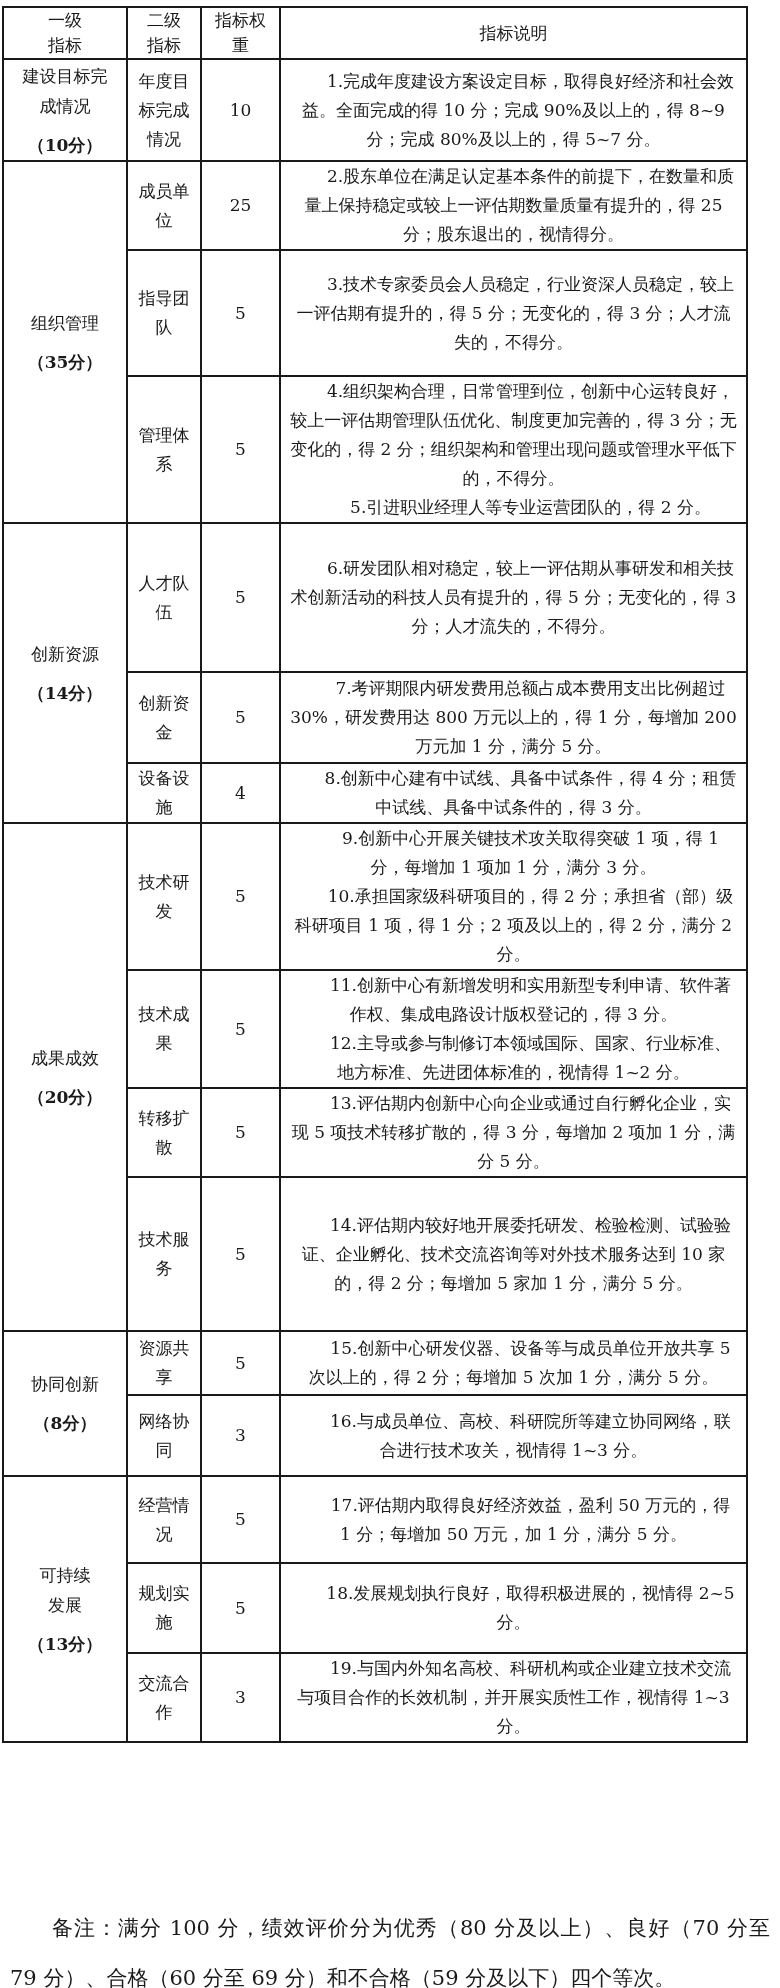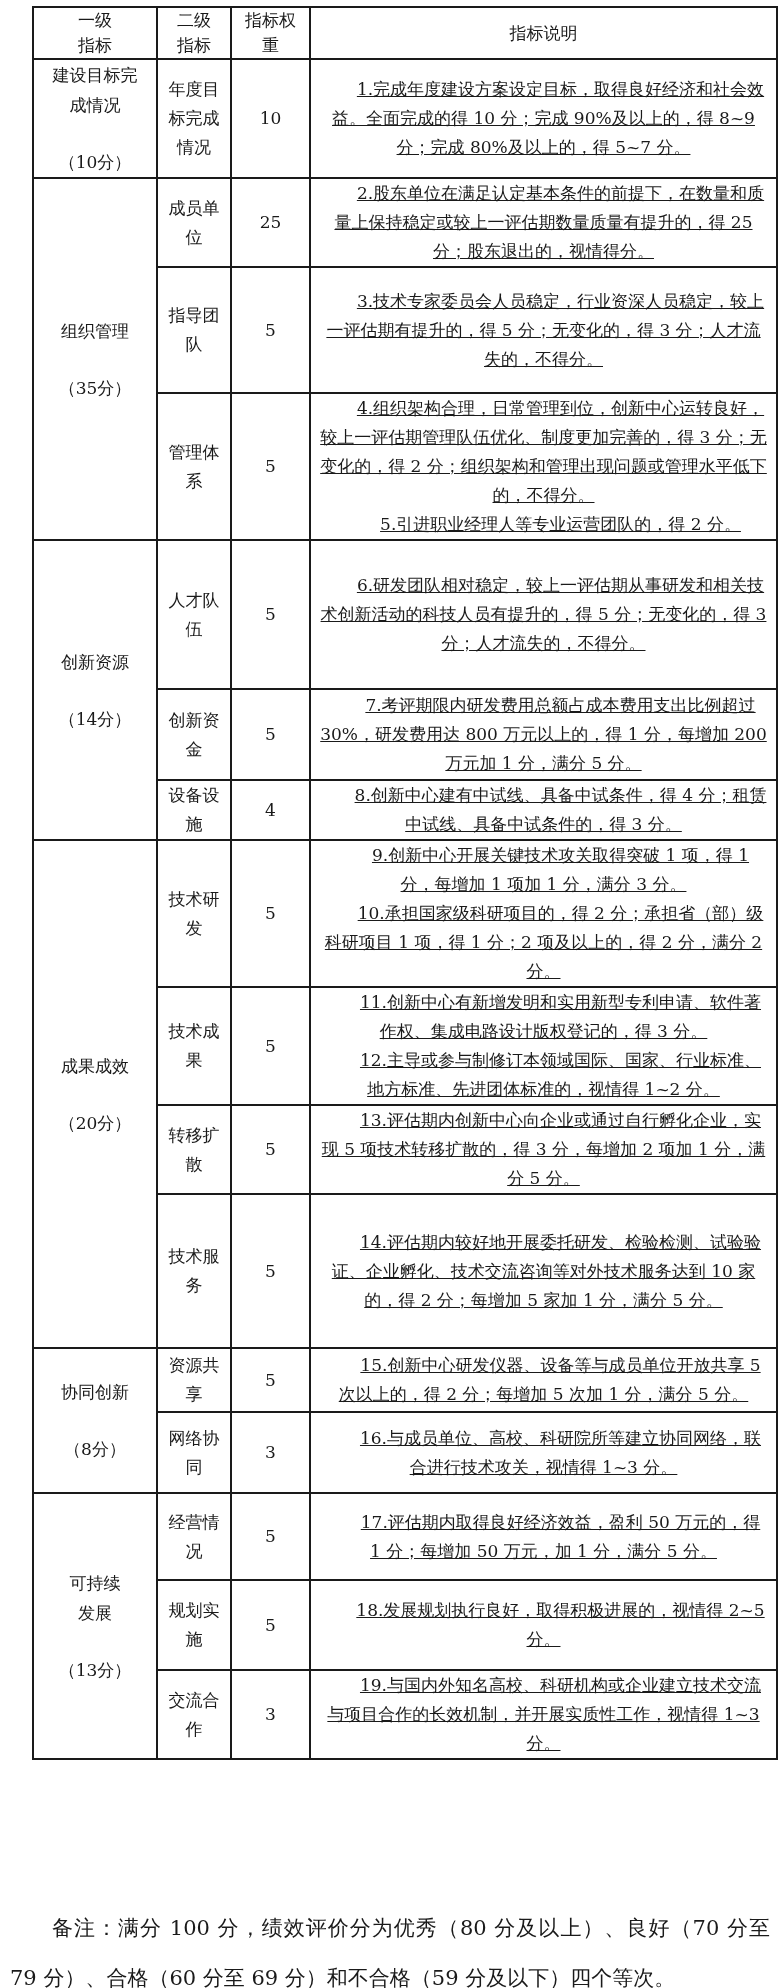--- a/index.html
+++ b/index.html
@@ -2,47 +2,46 @@
 <html><head>
   <meta charset="utf-8">
   <style>
     html, body { margin: 0; padding: 0; background: #ffffff; }
     body {
       width: 780px; height: 1988px; position: relative; overflow: hidden;
       font-family: "DejaVu Serif", "Liberation Serif", serif;
       color: #1a1a1a;
     }
     table.eval {
-      position: absolute; left: 32px; top: 6px;
+      position: absolute; left: 2px; top: 6px;
       width: 744px; border-collapse: collapse; table-layout: fixed;
     }
     table.eval td, table.eval th {
       border: 2px solid #1a1a1a;
       padding: 0;
       vertical-align: middle;
       text-align: center;
       font-weight: normal;
       font-size: 17px;
       line-height: 29px;
     }
     table.eval th { font-size: 17px; line-height: 25px; }
     col.c1 { width: 124px; }
     col.c2 { width: 74px; }
     col.c3 { width: 79px; }
     col.c4 { width: 467px; }
     .l1 { padding: 0 10px; }
     .l1 .name { display: block; line-height: 30px; }
-    .l1 .pts { display: block; margin-top: 28px; }
+    .l1 .pts { display: block; margin-top: 10px; font-weight: bold; }
     .l2 { padding: 0 8px; }
     .desc {
       text-align: left;
       padding: 0 8px 0 8px !important;
       font-size: 17px;
       line-height: 29px;
-      text-decoration: underline;
     }
     .desc p { margin: 0; text-indent: 2em; }
     tr.thin-top > td { border-top: 1px solid #0f172a; }
     .note {
       position: absolute; left: 10px; top: 1882px; width: 760px;
       font-size: 21px; line-height: 50px; text-indent: 2em;
       text-align: justify;
     }
   </style>
 </head>

